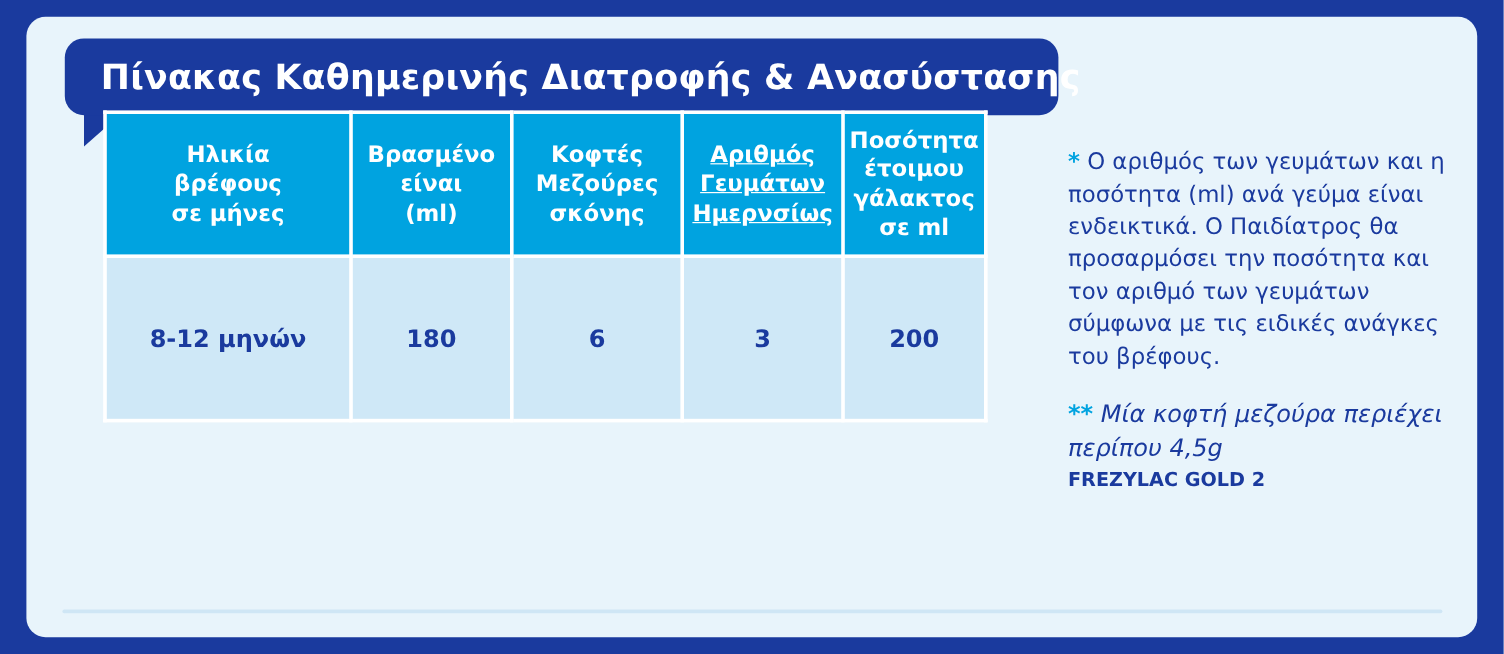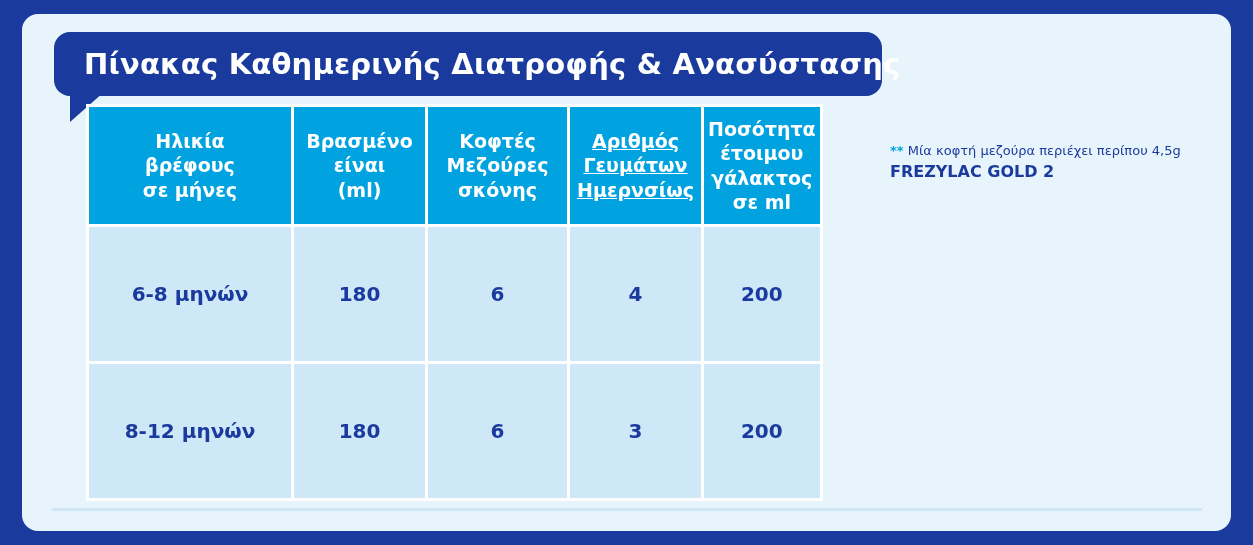--- a/index.html
+++ b/index.html
@@ -62,21 +62,21 @@
     border-left: 0px solid transparent;
     border-right: 34px solid transparent;
     border-top: 30px solid #1a3a9e;
     z-index: 2;
   }
 
   
   .table {
     position: absolute;
     left: 64px;
-    top: 90px;
+    top: 78px;
     border-collapse: collapse;
     z-index: 4;
   }
   .table th {
     background: #00a3e0;
     color: #ffffff;
     font-size: 19px;
     font-weight: bold;
     line-height: 1.28;
     border: 3px solid #ffffff;
@@ -111,23 +111,24 @@
     width: 330px;
     color: #1a3a9e;
   }
   .note-1 {
     font-size: 19px;
     line-height: 1.42;
     color: #1a3a9e;
   }
   .note-2 {
     margin-top: 20px;
-    font-size: 13px;
+    font-size: 20px;
     line-height: 1.42;
     color: #1a3a9e;
+    font-style: italic;
   }
   .note-brand {
     font-weight: bold;
     font-size: 16px;
     color: #1a3a9e;
     margin-top: 2px;
   }
   .star { color: #00a3e0; font-weight: bold; }
 </style>
 </head>
@@ -168,35 +169,31 @@
         <th class="col-ready">
           <div>Ποσότητα</div>
           <div>έτοιμου</div>
           <div>γάλακτος</div>
           <div>σε ml</div>
         </th>
       </tr>
     </thead>
     <tbody>
       <tr>
-        <td>6-8 μηνών</td>
-        <td>180</td>
-        <td>6</td>
-        <td>4</td>
-        <td>200</td>
-      </tr>
-      <tr>
         <td>8-12 μηνών</td>
         <td>180</td>
         <td>6</td>
         <td>3</td>
         <td>200</td>
       </tr>
     </tbody>
   </table>
 
   <div class="notes">
+    <div class="note-1">
+      <span class="star">*</span><span> Ο αριθμός των γευμάτων και η ποσότητα (ml) ανά γεύμα είναι ενδεικτικά. Ο Παιδίατρος θα προσαρμόσει την ποσότητα και τον αριθμό των γευμάτων σύμφωνα με τις ειδικές ανάγκες του βρέφους.</span>
+    </div>
     <div class="note-2">
       <span class="star">**</span><span> Μία κοφτή μεζούρα περιέχει περίπου 4,5g</span>
     </div>
     <div class="note-brand">FREZYLAC GOLD 2</div>
   </div>
 </div>
 
 </body></html>

